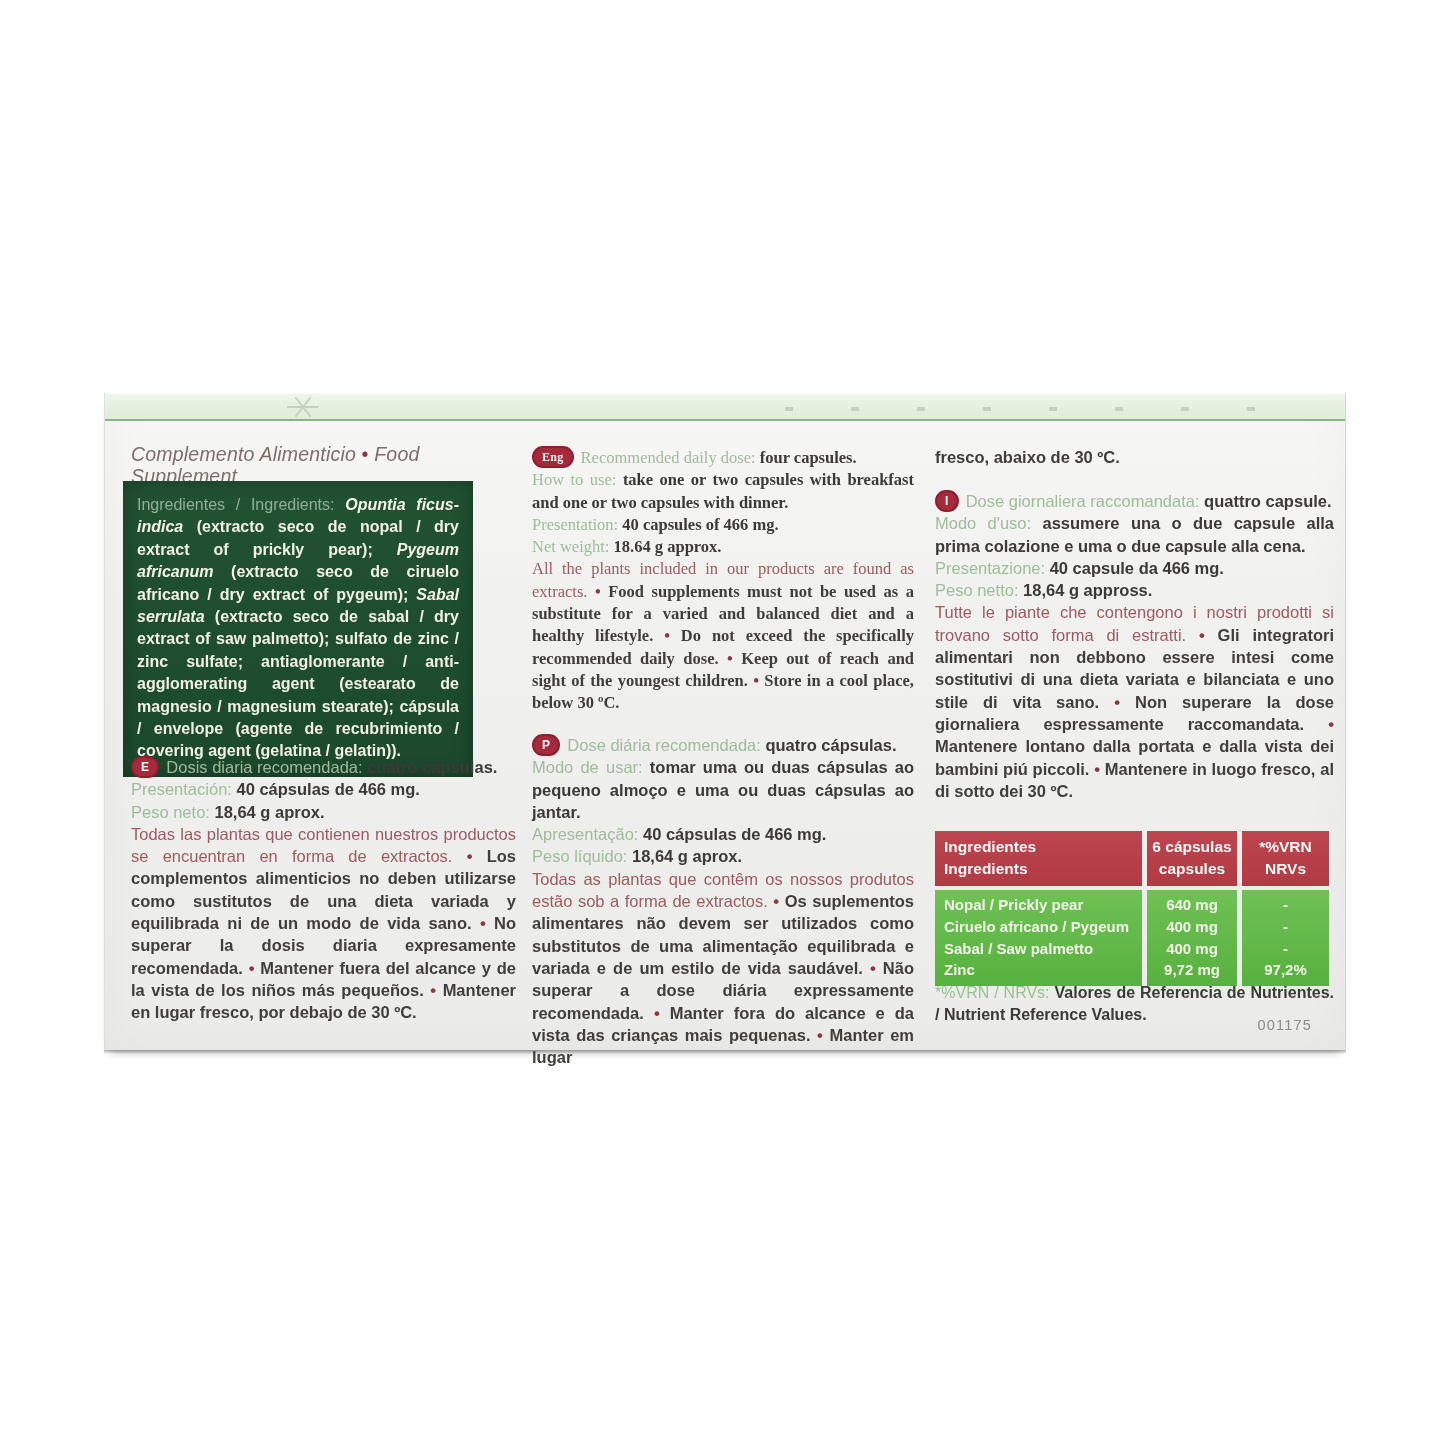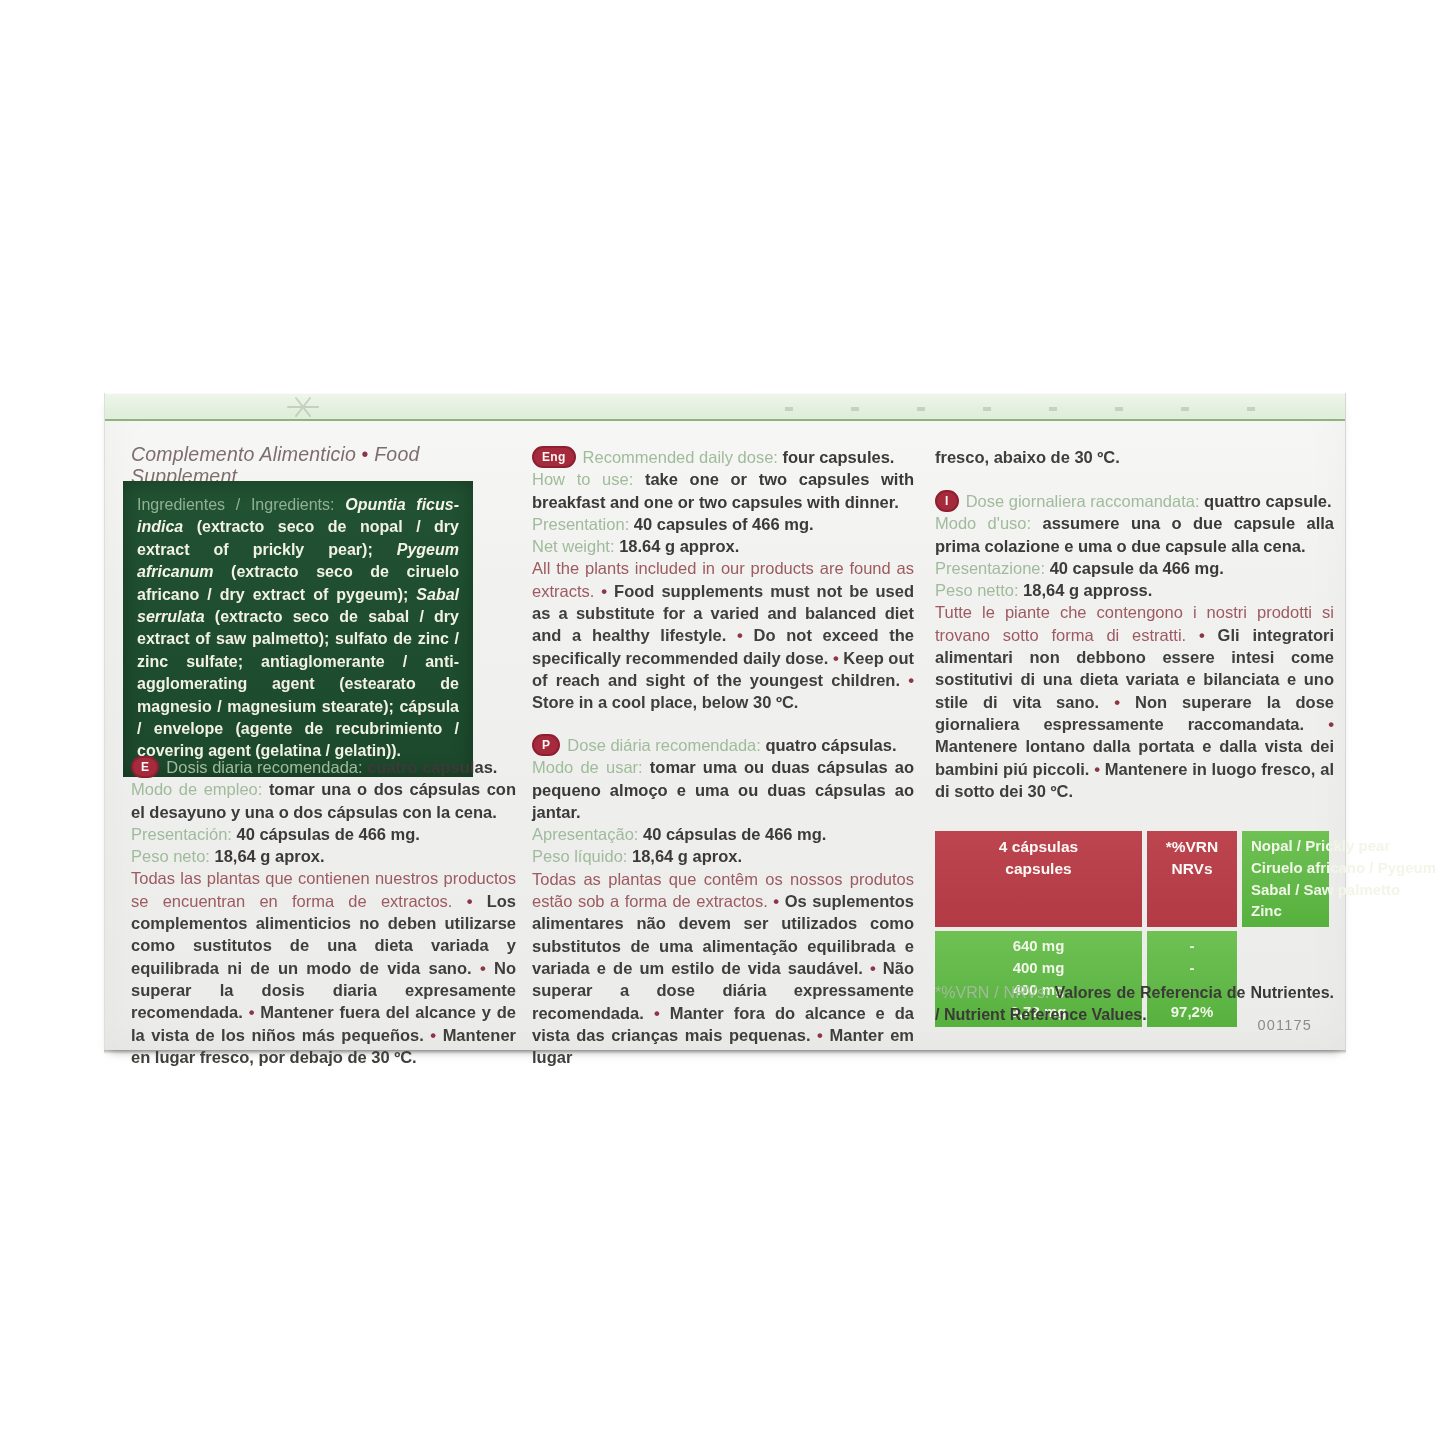--- a/index.html
+++ b/index.html
@@ -36,21 +36,21 @@
   .col3{left:830px;width:399px;}
   .abs{position:absolute;left:0;right:0;}
   .label-header{top:25px;font-size:19.5px;letter-spacing:.2px;color:#7d6d6b;}
   .gbox{
     top:63px;left:-8px;right:auto;width:350px;box-sizing:border-box;
     background:linear-gradient(180deg,#215232 0%,#1c492c 100%);
     padding:13px 14px 14px;text-align:justify;font-size:16px;line-height:22.4px;
     box-shadow:inset 0 0 20px rgba(0,0,0,.28);
   }
   .sec-es{top:298px;margin-top:40px;}
-  .sec-en{top:28px;}
+  .sec-en{top:28px;font-family:Liberation Serif, serif;}
   .sec-pt{top:316px;}
   .pt-overflow{top:28px;}
   .sec-it{top:72px;}
   .itable{top:413px;}
   .footnote{top:564px;font-size:16px;line-height:22.3px;}
   .code{top:596px;left:auto;right:22px;font-size:14.5px;color:#8b8b89;letter-spacing:1.2px;}
   .para{text-align:justify;}
   .line{text-align:left;}
   
   .seg-badge{
@@ -99,21 +99,20 @@
     <span class="strip-marks"></span>
   </div>
 
   <div class="col col1">
     <div class="abs label-header line"><span class="seg-plain">Complemento Alimenticio </span><span class="seg-hbullet">• </span><span class="seg-plain">Food Supplement</span></div>
 
     <div class="abs gbox"><span class="seg-glabel">Ingredientes / Ingredients: </span><span class="seg-witalic">Opuntia ficus-indica</span><span class="seg-white"> (extracto seco de nopal / dry extract of prickly pear); </span><span class="seg-witalic">Pygeum africanum</span><span class="seg-white"> (extracto seco de ciruelo africano / dry extract of pygeum); </span><span class="seg-witalic">Sabal serrulata</span><span class="seg-white"> (extracto seco de sabal / dry extract of saw palmetto); sulfato de zinc / zinc sulfate; antiaglomerante / anti-agglomerating agent (estearato de magnesio / magnesium stearate); cápsula / envelope (agente de recubrimiento / covering agent (gelatina / gelatin)).</span></div>
 
     <div class="abs sec-es">
       <div class="line"><span class="seg-badge">E</span><span class="seg-label">Dosis diaria recomendada: </span><span class="seg-bold">cuatro cápsulas.</span></div>
-      <div class="para"><span class="seg-label">Modo de empleo: </span><span class="seg-bold">tomar una o dos cápsulas con el desayuno y una o dos cápsulas con la cena.</span></div>
       <div class="line"><span class="seg-label">Presentación: </span><span class="seg-bold">40 cápsulas de 466 mg.</span></div>
       <div class="line"><span class="seg-label">Peso neto: </span><span class="seg-bold">18,64 g aprox.</span></div>
       <div class="para"><span class="seg-maroon">Todas las plantas que contienen nuestros productos se encuentran en forma de extractos. </span><span class="seg-bullet">• </span><span class="seg-dark">Los complementos alimenticios no deben utilizarse como sustitutos de una dieta variada y equilibrada ni de un modo de vida sano. </span><span class="seg-bullet">• </span><span class="seg-dark">No superar la dosis diaria expresamente recomendada. </span><span class="seg-bullet">• </span><span class="seg-dark">Mantener fuera del alcance y de la vista de los niños más pequeños. </span><span class="seg-bullet">• </span><span class="seg-dark">Mantener en lugar fresco, por debajo de 30 ºC.</span></div>
     </div>
   </div>
 
   <div class="col col2">
     <div class="abs sec-en">
       <div class="line"><span class="seg-badge">Eng</span><span class="seg-label">Recommended daily dose: </span><span class="seg-bold">four capsules.</span></div>
       <div class="para"><span class="seg-label">How to use: </span><span class="seg-bold">take one or two capsules with breakfast and one or two capsules with dinner.</span></div>
@@ -137,22 +136,26 @@
     <div class="abs sec-it">
       <div class="para"><span class="seg-badge">I</span><span class="seg-label">Dose giornaliera raccomandata: </span><span class="seg-bold">quattro capsule.</span></div>
       <div class="para"><span class="seg-label">Modo d'uso: </span><span class="seg-bold">assumere una o due capsule alla prima colazione e uma o due capsule alla cena.</span></div>
       <div class="line"><span class="seg-label">Presentazione: </span><span class="seg-bold">40 capsule da 466 mg.</span></div>
       <div class="line"><span class="seg-label">Peso netto: </span><span class="seg-bold">18,64 g appross.</span></div>
       <div class="para"><span class="seg-maroon">Tutte le piante che contengono i nostri prodotti si trovano sotto forma di estratti. </span><span class="seg-bullet">• </span><span class="seg-dark">Gli integratori alimentari non debbono essere intesi come sostitutivi di una dieta variata e bilanciata e uno stile di vita sano. </span><span class="seg-bullet">• </span><span class="seg-dark">Non superare la dose giornaliera espressamente raccomandata. </span><span class="seg-bullet">• </span><span class="seg-dark">Mantenere lontano dalla portata e dalla vista dei bambini piú piccoli. </span><span class="seg-bullet">• </span><span class="seg-dark">Mantenere in luogo fresco, al di sotto dei 30 ºC.</span></div>
     </div>
 
     <div class="abs itable">
       <div class="tgrid">
+        <div class="th">
+          <div>Ingredientes</div>
+          <div>Ingredients</div>
+        </div>
         <div class="th center">
-          <div>4 cápsulas</div>
+          <div>6 cápsulas</div>
           <div>capsules</div>
         </div>
         <div class="th center">
           <div>*%VRN</div>
           <div>NRVs</div>
         </div>
 
         <div class="tb">
           <div>Nopal / Prickly pear</div>
           <div>Ciruelo africano / Pygeum</div>

